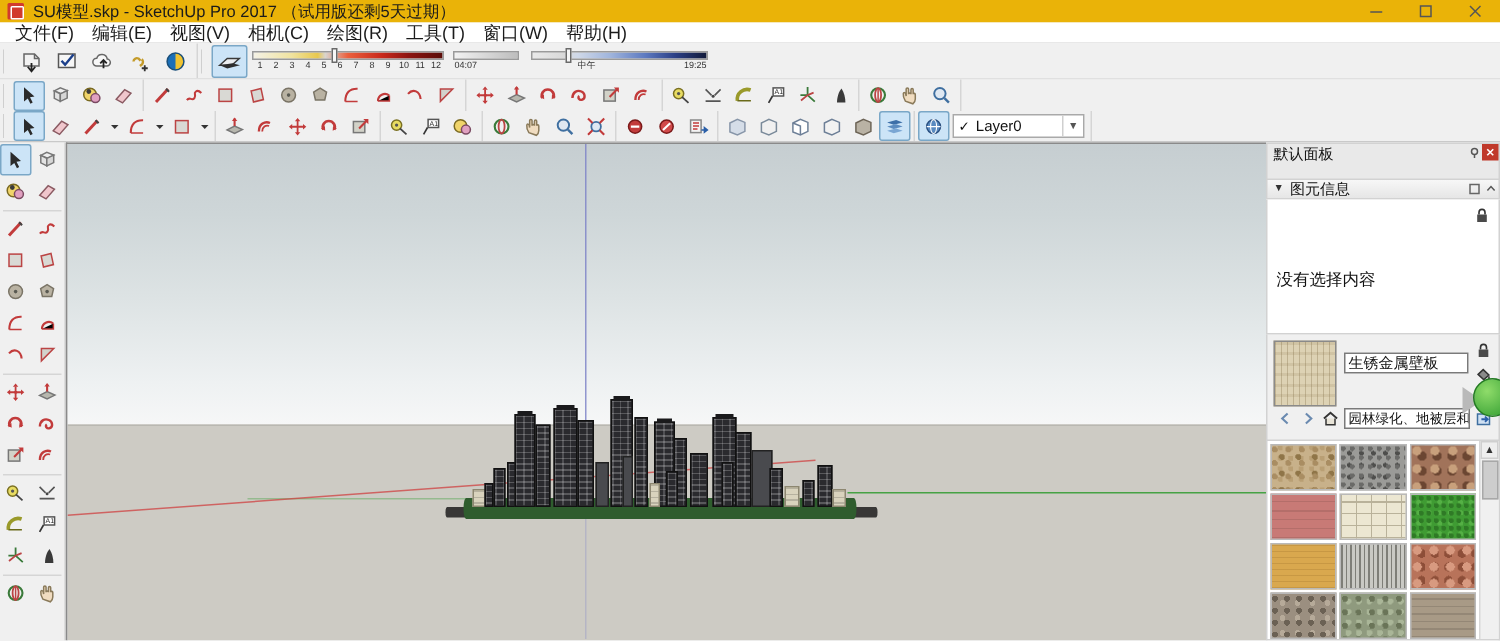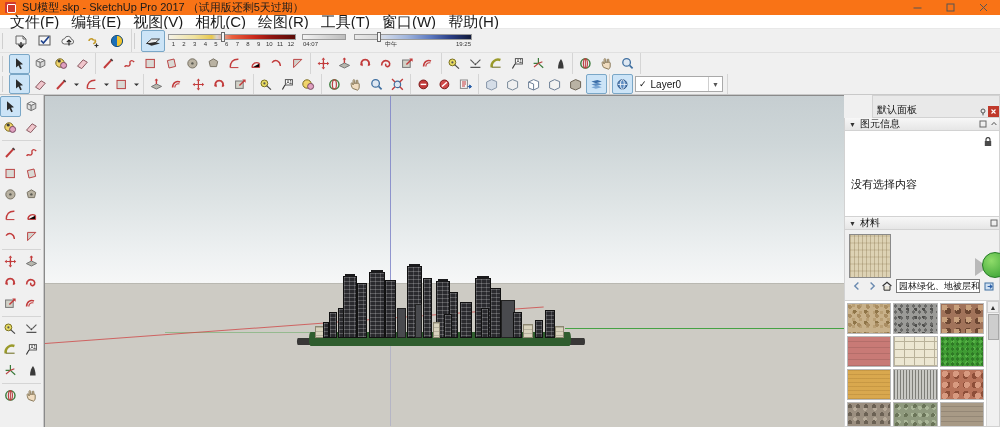--- a/index.html
+++ b/index.html
@@ -6,21 +6,21 @@
   html, body {
     width: 1000px; height: 427px; overflow: hidden;
     font-family: "Liberation Sans", "DejaVu Sans", sans-serif;
     font-size: 11px; color: #111; background: #f0f0f0;
   }
   #app { width: 1000px; height: 427px; position: relative; display: flex; flex-direction: column; background:#f0f0f0; }
 
   
   .titlebar {
     height: 15px; display: flex; align-items: center;
-    background: #f97316; border-bottom: 0px solid #e2e2e2;
+    background: #eab308; border-bottom: 0px solid #e2e2e2;
     padding-left: 5px; flex: none;
   }
   .app-icon {
     width: 11px; height: 11px; margin-right: 6px; flex: none;
     background: #d13a2d; border-radius: 1px; position: relative;
   }
   .app-icon::after{
     content:""; position:absolute; left:2px; top:2px; width:7px; height:7px;
     border:1px solid #fff; border-radius:1px;
   }
@@ -30,21 +30,21 @@
     width: 33px; height: 15px; display: flex; align-items: center; justify-content: center;
     color: #4a4a4a; font-size: 10px; line-height: 1;
   }
   .win-btn svg { display:block; }
 
   
   .menubar {
     height: 14px; display: flex; align-items: center; background:#ffffff;
     padding-left: 4px; flex: none; border-bottom:1px solid #e8e8e8;
   }
-  .menu-item { padding: 0 6px; font-size: 15px; color: #1b1b1b; white-space: nowrap; height:14px; line-height:14px; }
+  .menu-item { padding: 0 6px; font-size: 12px; color: #1b1b1b; white-space: nowrap; height:14px; line-height:14px; }
 
   
   .toolbar-row { display: flex; align-items: center; background: #f0f0f0; flex: none; }
   .tb-row1 { height: 24px; border-bottom: 1px solid #e0e0e0; }
   .tb-row2 { height: 21px; }
   .tb-row3 { height: 21px; border-bottom: 1px solid #c9c9c9; }
   .tb-group { display: flex; align-items: center; height: 100%; padding: 0 2px; border-right: 1px solid #d5d5d5; }
   .tb-group.nosep { border-right: none; }
   .tb-grip { width: 4px; height: 16px; margin: 0 2px 0 1px;
     background: linear-gradient(to right, transparent 1px, #cfcfcf 1px, #cfcfcf 2px, transparent 2px); flex:none; }
@@ -107,22 +107,22 @@
      background-image: repeating-linear-gradient(to bottom, rgba(255,255,255,.22) 0 1px, transparent 1px 4px),
                        repeating-linear-gradient(to right, rgba(255,255,255,.18) 0 1px, transparent 1px 5px); }
   .bldg.lite { background:#d9d3bd; border-color:#8d8771;
      background-image: repeating-linear-gradient(to bottom, rgba(0,0,0,.16) 0 1px, transparent 1px 4px); }
   .bldg.mid  { background:#494a4e; border-color:#222; }
   .roofcap { position:absolute; top:-3px; left:10%; width:80%; height:3px; background:#1a1a1c; }
 
   
   .tray { width: 156px; background:#f0f0f0; display:flex; flex-direction:column; flex:none; }
   .tray-title {
-    height:25px; display:flex; align-items:flex-end; background:#e9e9e9;
-    border:1px solid #d2d2d2; padding-left:4px; font-size:10px; color:#111;margin-left:28px;
+    height:25px; display:flex; align-items:flex-start; background:#e9e9e9;
+    border:1px solid #d2d2d2; padding-left:4px; font-size:10px; color:#111;
   }
   .tray-title .sp { margin-left:auto; display:flex; }
   .tt-btn { width:11px; height:11px; display:flex; align-items:center; justify-content:center; font-size:8px; color:#444; }
   .tt-btn.close { background:#c0392b; color:#fff; }
 
   .sect-head {
     height:13px; display:flex; align-items:center; padding-left:4px; font-size:10px; color:#111;
     background: linear-gradient(to bottom,#f7f7f7,#e6e6e6); border:1px solid #d2d2d2; border-top:none;
   }
   .sect-head .caret { margin-right:4px; font-size:7px; color:#333; }
@@ -949,35 +949,43 @@
       <div class="entity-body">
         <div class="entity-none">没有选择内容</div>
         <span class="entity-lock">
           <svg width="10" height="11" viewBox="0 0 10 11">
               <path d="M3 5V3.6a2 2 0 014 0V5" fill="none" stroke="#333" stroke-width="1.1"></path>
               <rect x="1.8" y="5" width="6.4" height="5" fill="#4a4a4a"></rect>
             </svg>
         </span>
       </div>
 
-      <div class="sect-head">
-        <span class="caret">▼</span>
-        <span>材料</span>
-        <span class="hbtns">
-          <span class="tt-btn">
-            <svg width="8" height="8" viewBox="0 0 8 8">
-                <rect x="1" y="1" width="6" height="6" fill="none" stroke="#666"></rect>
-              </svg>
-          </span>
-        </span>
-      </div>
 
       <div class="mat-body">
         <div class="mat-top">
           <div class="mat-swatch"></div>
+          <div class="mat-right">
+            <div class="mat-name-row">
+              <div class="mat-name">生锈金属壁板</div>
+              <div class="mat-tools">
+                <span class="mat-icon">
+                  <svg width="10" height="11" viewBox="0 0 10 11">
+                      <path d="M3 5V3.6a2 2 0 014 0V5" fill="none" stroke="#333" stroke-width="1.1"></path>
+                      <rect x="1.8" y="5" width="6.4" height="5" fill="#4a4a4a"></rect>
+                    </svg>
+                </span>
+                <span class="mat-icon">
+                  <svg width="12" height="12" viewBox="0 0 12 12">
+                      <path d="M2.4 5.6l3.4-3.2 3.8 3.6-3.4 3.2z" fill="#8a8a8a" stroke="#333"></path>
+                      <path d="M9.6 6c1 1.6 1 3 0 3s-1-1.4 0-3z" fill="#555"></path>
+                    </svg>
+                </span>
+              </div>
+            </div>
+          </div>
         </div>
 
 
         <div class="mat-nav">
           <span class="nav-ic">
             <svg width="10" height="10" viewBox="0 0 10 10">
                 <path d="M6.4 1.6L2.8 5l3.6 3.4" fill="none" stroke="#6a8ab0" stroke-width="1.4"></path>
               </svg>
           </span>
           <span class="nav-ic">

